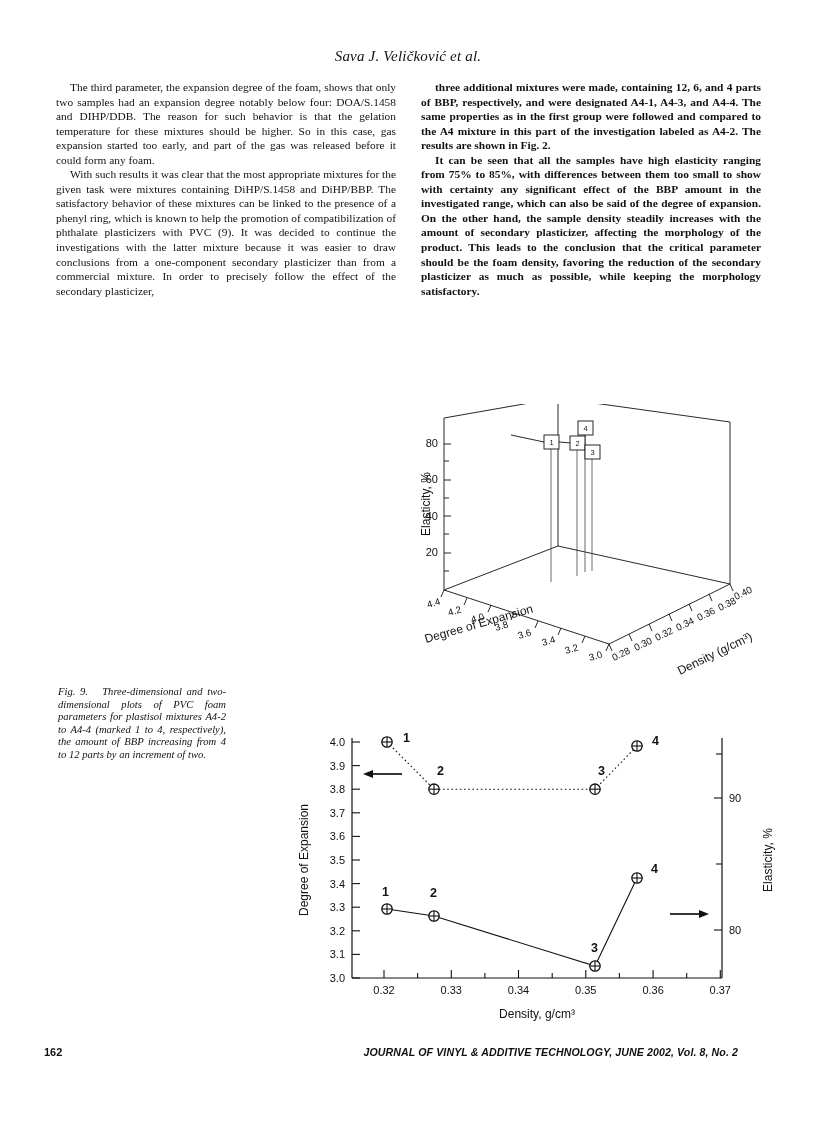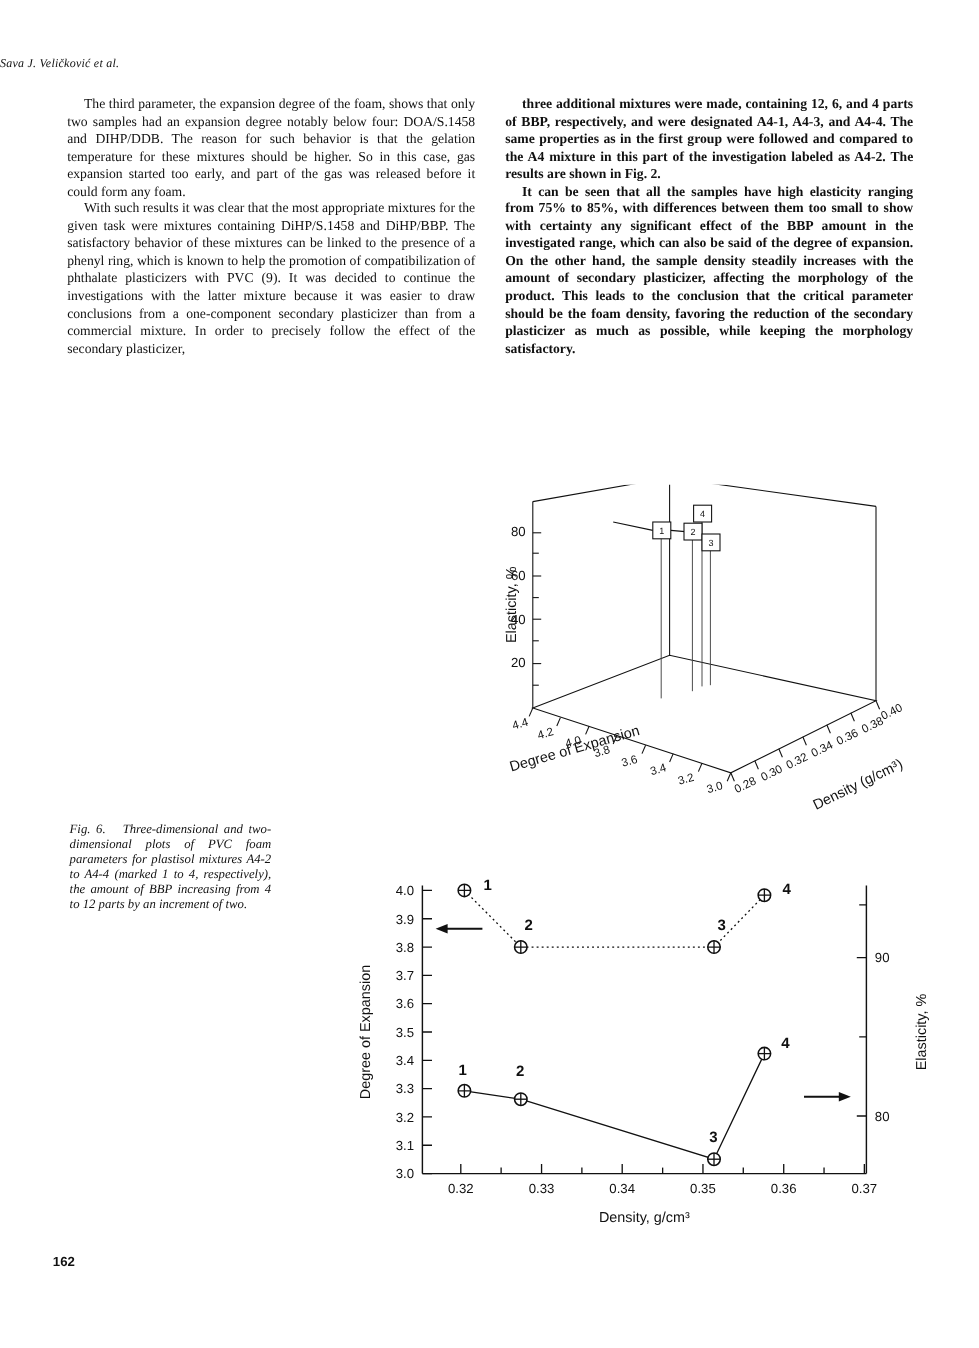--- a/index.html
+++ b/index.html
@@ -22,23 +22,23 @@
     width: 816px;
     height: 1123px;
   }
 
   
   .running-head {
     position: absolute;
     top: 48px;
     left: 0;
     width: 816px;
-    text-align: left;
+    text-align: center;
     font-style: italic;
-    font-size: 10px;
+    font-size: 15px;
     letter-spacing: .2px;
   }
 
   
   .col {
     position: absolute;
     top: 80px;
     width: 340px;
     font-size: 11.4px;
     line-height: 14.55px;
@@ -147,21 +147,21 @@
     <p>The third parameter, the expansion degree of the foam, shows that only two samples had an expansion degree notably below four: DOA/S.1458 and DIHP/DDB. The reason for such behavior is that the gelation temperature for these mixtures should be higher. So in this case, gas expansion started too early, and part of the gas was released before it could form any foam.</p>
     <p>With such results it was clear that the most appropriate mixtures for the given task were mixtures containing DiHP/S.1458 and DiHP/BBP. The satisfactory behavior of these mixtures can be linked to the presence of a phenyl ring, which is known to help the promotion of compatibilization of phthalate plasticizers with PVC (9). It was decided to continue the investigations with the latter mixture because it was easier to draw conclusions from a one-component secondary plasticizer than from a commercial mixture. In order to precisely follow the effect of the secondary plasticizer,</p>
   </div>
 
   <div class="col col-right">
     <p>three additional mixtures were made, containing 12, 6, and 4 parts of BBP, respectively, and were designated A4-1, A4-3, and A4-4. The same properties as in the first group were followed and compared to the A4 mixture in this part of the investigation labeled as A4-2. The results are shown in Fig. 2.</p>
     <p>It can be seen that all the samples have high elasticity ranging from 75% to 85%, with differences between them too small to show with certainty any significant effect of the BBP amount in the investigated range, which can also be said of the degree of expansion. On the other hand, the sample density steadily increases with the amount of secondary plasticizer, affecting the morphology of the product. This leads to the conclusion that the critical parameter should be the foam density, favoring the reduction of the secondary plasticizer as much as possible, while keeping the morphology satisfactory.</p>
   </div>
 
   <div class="fig-caption">
-    <span class="fignum">Fig. 6.</span>
+    <span class="fignum">Fig. 9.</span>
     &nbsp;&nbsp;<span>Three-dimensional and two-dimensional plots of PVC foam parameters for plastisol mixtures A4-2 to A4-4 (marked 1 to 4, respectively), the amount of BBP increasing from 4 to 12 parts by an increment of two.</span>
   </div>
 
   <div class="panel-3d">
     <svg width="372" height="282" viewBox="0 0 372 282">
       <g fill="none" stroke="#111" stroke-width="0.9">
 
         <polygon points="26,186 140,142 312,180 191,240" fill="none"></polygon>
 
         <line x1="26" y1="186" x2="26" y2="14"></line>
@@ -402,15 +402,16 @@
       </g>
       <g stroke="#111" stroke-width="1.7" fill="#111">
         <line x1="438" y1="194" x2="470" y2="194"></line>
         <polygon points="477,194 467,190 467,198" stroke="none"></polygon>
       </g>
     </svg>
   </div>
 
   <div class="footer">
     <div class="folio">162</div>
+    <div class="journal-line">JOURNAL OF VINYL &amp; ADDITIVE TECHNOLOGY, JUNE 2002, Vol. 8, No. 2</div>
   </div>
 
 </div>
 
 </body></html>

